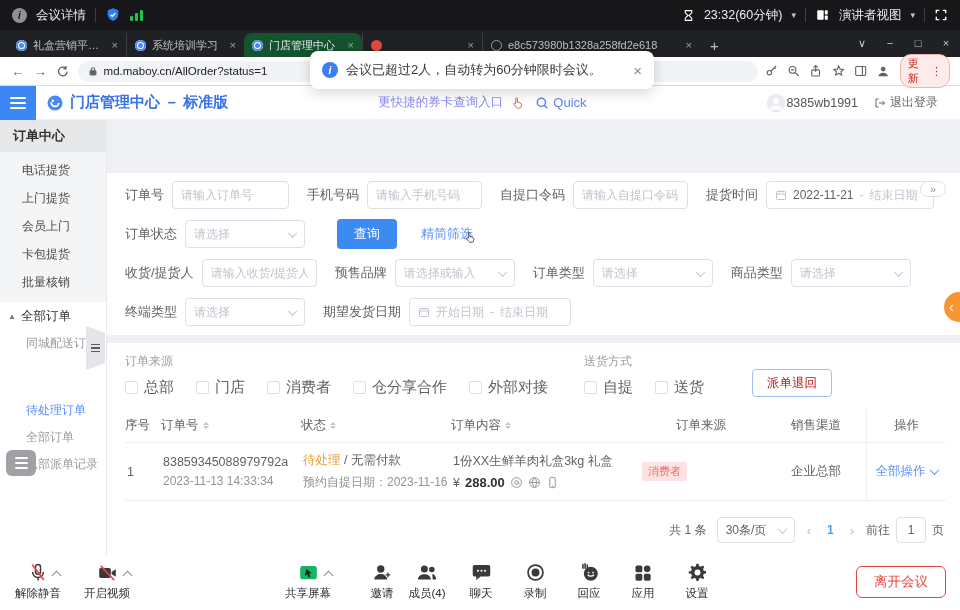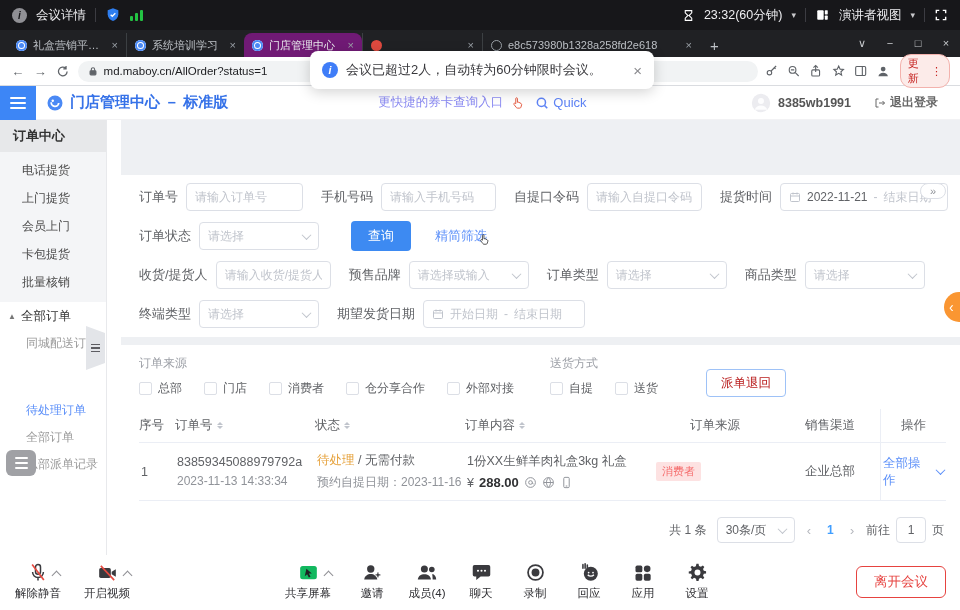--- a/index.html
+++ b/index.html
@@ -12,21 +12,21 @@
 .info-dot{width:15px;height:15px;border-radius:50%;background:#909095;color:#17171a;font-size:10px;font-weight:bold;font-style:italic;display:flex;align-items:center;justify-content:center;}
 .vdiv{width:1px;height:14px;background:#3c3c42;}
 .sigbars{display:flex;align-items:flex-end;gap:2px;height:12px;}
 .sigbars i{width:3px;background:#23c343;border-radius:1px;display:block;}
 .caret-dn{font-size:9px;color:#c8c8cc;}
 
 
 .tstrip{position:absolute;top:30px;left:0;right:0;height:27px;background:#202124;display:flex;align-items:flex-end;z-index:30;}
 .tab{height:24px;display:flex;align-items:center;gap:6px;padding:0 8px;font-size:11px;color:#bdc1c6;border-left:1px solid #3c4043;flex:none;}
 .tab.first{border-left:none;margin-left:8px;}
-.tab.active{background:#701a75;border-radius:8px 8px 0 0;color:#e8eaed;border-left:none;}
+.tab.active{background:#14532d;border-radius:8px 8px 0 0;color:#e8eaed;border-left:none;}
 .tab .ttl{flex:1;overflow:hidden;white-space:nowrap;text-overflow:ellipsis;}
 .tab .tx{color:#9aa0a6;font-size:11px;}
 .fav{width:11px;height:11px;border-radius:50%;flex:none;}
 .fav.blue{background:#4a89f5;box-shadow:inset 0 0 0 2px #4a89f5,inset 0 0 0 3px #fff;}
 .fav.red{background:#e04a3f;}
 .fav.globe{background:transparent;border:1.5px solid #9aa0a6;}
 .newtab{color:#bdc1c6;font-size:15px;margin:0 0 3px 10px;}
 .winctl{margin-left:auto;display:flex;align-items:center;height:27px;align-self:flex-start;}
 .winctl span{width:28px;text-align:center;color:#c7cacd;font-size:11px;line-height:27px;}
 
@@ -43,25 +43,25 @@
 .notif .x{margin-left:auto;color:#8a8a8e;font-size:15px;}
 
 
 #app{position:absolute;top:86px;left:0;right:0;height:469px;display:flex;flex-direction:column;z-index:10;}
 .ahdr{height:34px;background:#fff;display:flex;align-items:center;flex:none;border-bottom:1px solid #f2f2f4;}
 .burger{width:36px;height:34px;background:#3d86f6;display:flex;flex-direction:column;justify-content:center;align-items:center;gap:3px;flex:none;}
 .burger i{width:16px;height:2px;background:#fff;border-radius:1px;display:block;}
 .atitle{font-size:15px;font-weight:bold;color:#3672e8;margin-left:6px;white-space:nowrap;}
 .promo{color:#8a8af2;font-size:12.5px;margin-left:150px;white-space:nowrap;}
 .quick{color:#5e83f5;font-size:13px;display:flex;align-items:center;gap:4px;margin-left:10px;}
-.ahdr-right{margin-left:auto;display:flex;align-items:center;gap:7px;padding-right:22px;font-weight:bold;}
+.ahdr-right{margin-left:auto;display:flex;align-items:center;padding-right:22px;}
 .uname{font-size:12.5px;color:#555;}
 .logout{display:flex;align-items:center;gap:4px;color:#666;font-size:12px;margin-left:16px;}
 
-.abody{flex:1;display:flex;min-height:0;gap:14px;}
+.abody{flex:1;display:flex;min-height:0;}
 
 .side{width:107px;background:#fff;border-right:1px solid #e8e9ec;position:relative;flex:none;}
 .side-section{height:32px;background:#e7e8ea;display:flex;align-items:center;padding-left:13px;font-size:13px;font-weight:bold;color:#333;}
 .side-top{background:#f4f5f7;padding:4px 0 6px;}
 .side-item{height:28px;display:flex;align-items:center;padding-left:22px;font-size:12px;color:#4a4a4a;}
 .side-group-h{height:28px;display:flex;align-items:center;padding-left:8px;gap:5px;font-size:12.5px;color:#333;}
 .side-group-h .tri{font-size:8px;color:#777;}
 .side-sub{height:27px;display:flex;align-items:center;padding-left:26px;font-size:12px;color:#9a9a9a;}
 .side-sub.active{color:#5b8ff9;margin-top:40px;}
 .side-handle{position:absolute;right:1px;top:206px;width:19px;height:44px;background:#e3e5e9;clip-path:polygon(0 0,100% 16%,100% 84%,0 100%);display:flex;flex-direction:column;justify-content:center;align-items:center;gap:2px;}
@@ -86,21 +86,21 @@
 .dsep{color:#c0c4cc;}
 .btn-primary{height:30px;padding:0 17px;background:#3d8af2;color:#fff;font-size:13px;border:none;border-radius:4px;margin-left:14px;}
 .simple-link{color:#5b8ff9;font-size:13px;margin-left:24px;position:relative;}
 .cursor-hand{position:absolute;right:-4px;top:6px;}
 .expand-btn{position:absolute;top:8px;right:14px;width:26px;height:16px;border:1px solid #dcdfe6;border-radius:8px;background:#fff;color:#909399;font-size:11px;line-height:14px;text-align:center;}
 
 .tcard{background:#fff;margin-top:8px;padding:10px 14px 12px 18px;flex:none;}
 .src-wrap{display:flex;align-items:flex-end;}
 .src-label{font-size:12px;color:#9b9ea5;margin-bottom:8px;}
 .cbrow{display:flex;align-items:center;}
-.cb{display:flex;align-items:center;margin-right:22px;font-size:12px;color:#606266;}
+.cb{display:flex;align-items:center;margin-right:22px;font-size:15px;color:#606266;}
 .cb .box{width:13px;height:13px;border:1px solid #dcdfe6;border-radius:2px;background:#fff;margin-right:6px;flex:none;}
 .btn-outline{height:28px;padding:0 14px;background:#fff;border:1px solid #9ec2f7;border-radius:4px;color:#b91c1c;font-size:12.5px;margin-left:26px;align-self:flex-end;}
 
 .grid{display:grid;grid-template-columns:36px 140px 150px 185px 130px 100px 1fr;}
 .thead{height:34px;align-items:center;color:#606266;font-size:12.5px;margin-top:12px;border-bottom:1px solid #ebeef5;}
 .th{display:flex;align-items:center;height:100%;}
 .th.c,.td.c{justify-content:center;text-align:center;}
 .sort{display:inline-flex;flex-direction:column;margin-left:4px;}
 .sort i{width:0;height:0;border:3.5px solid transparent;display:block;}
 .sort .u{border-bottom-color:#c0c4cc;margin-bottom:1px;}
@@ -589,21 +589,21 @@
   <div class="mt-item" style="left:276px;width:64px">
     <span class="ibox">
       <svg width="23" height="20" viewBox="0 0 24 24">
           <rect x="2" y="3.5" width="20" height="16" rx="3" fill="#12b85f"></rect>
           <path d="M9.5 7l6.5 5.5h-3.6l2 4-2 1-2-4-2.9 2.5z" fill="#1f1f23"></path>
         </svg>
       <span class="mcaret"></span>
     </span>
     <span>共享屏幕</span>
   </div>
-  <div class="mt-item" style="left:345px">
+  <div class="mt-item" style="left:355px">
     <span class="ibox">
       <svg width="21" height="21" viewBox="0 0 24 24" fill="#3a3a3e">
           <circle cx="10" cy="8" r="4.2"></circle>
           <path d="M2.5 20c.5-4.2 4-6.3 7.5-6.3s7 2.1 7.5 6.3z"></path>
           <path d="M17.2 11.8h2v2h2v2h-2v2h-2v-2h-2v-2h2z" stroke="#fff" stroke-width=".6"></path>
         </svg>
       </span>
     <span>邀请</span>
   </div>
   <div class="mt-item" style="left:400px">

